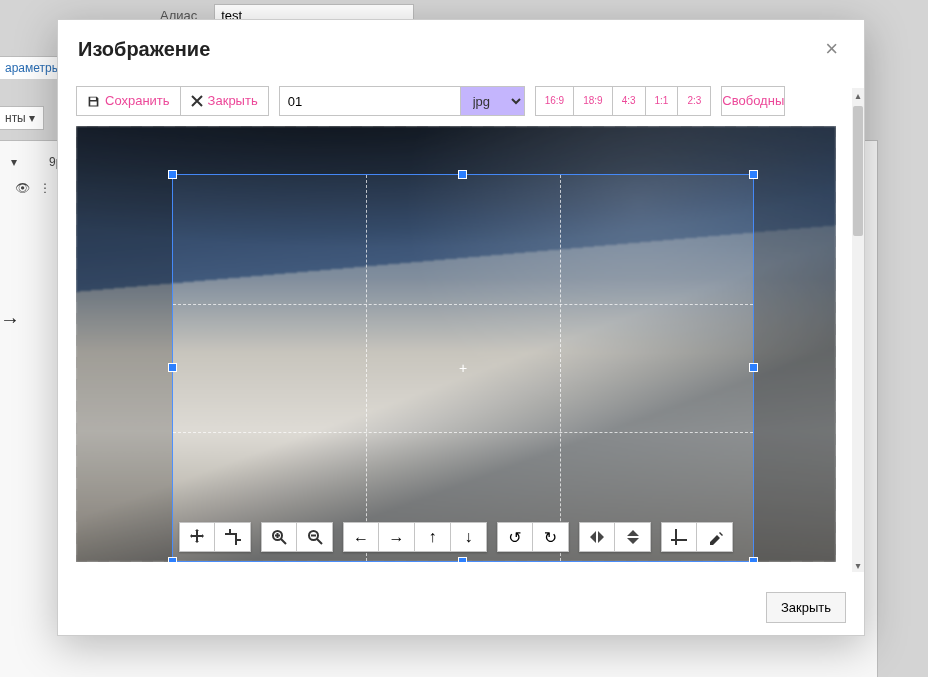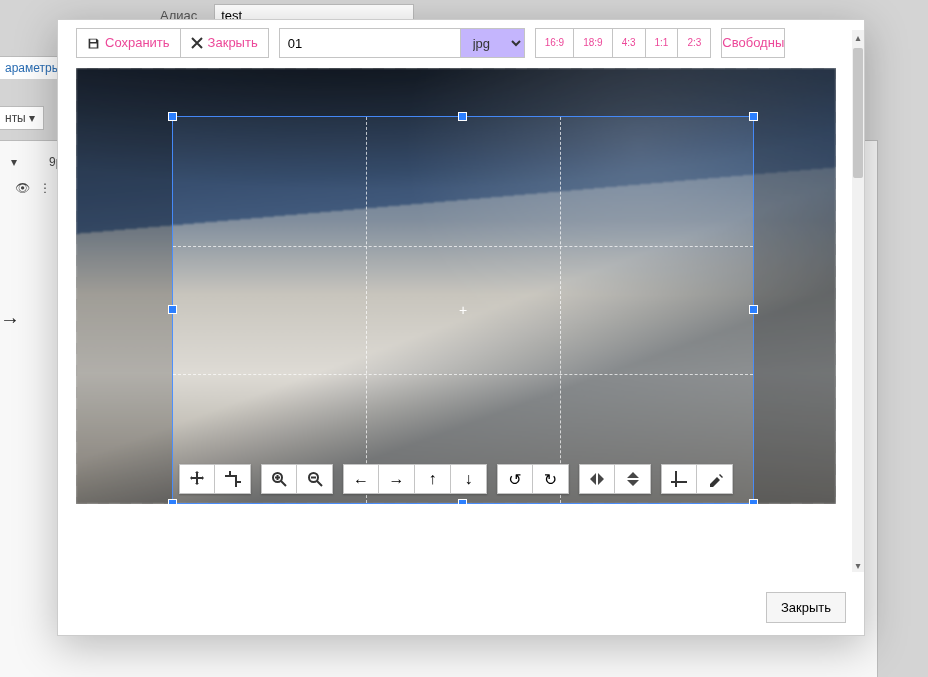--- a/index.html
+++ b/index.html
@@ -238,20 +238,24 @@
     <span class="bg-grid-truncated" style="left:30px; top:14px;">▾</span>
     <span class="bg-grid-truncated" style="left:56px; top:14px;margin-left:12px;">9p</span>
 
     <span class="bg-grid-truncated" style="left:34px; top:40px;">👁</span>
     <span class="bg-grid-truncated" style="left:58px; top:40px;">⋮</span>
   </div>
   <div class="arrow-side">→</div>
 </div>
 
 <div class="modal">
+  <div class="modal-header">
+    <div class="modal-title">Изображение</div>
+    <div class="modal-close-x">×</div>
+  </div>
 
   <div class="modal-body">
     <div class="fake-scrollbar">
       <div class="scroll-arrow top">▴</div>
       <div class="fake-scroll-thumb"></div>
       <div class="scroll-arrow bottom">▾</div>
     </div>
 
     <div class="toolbar-top">
       <div class="btn-group">

